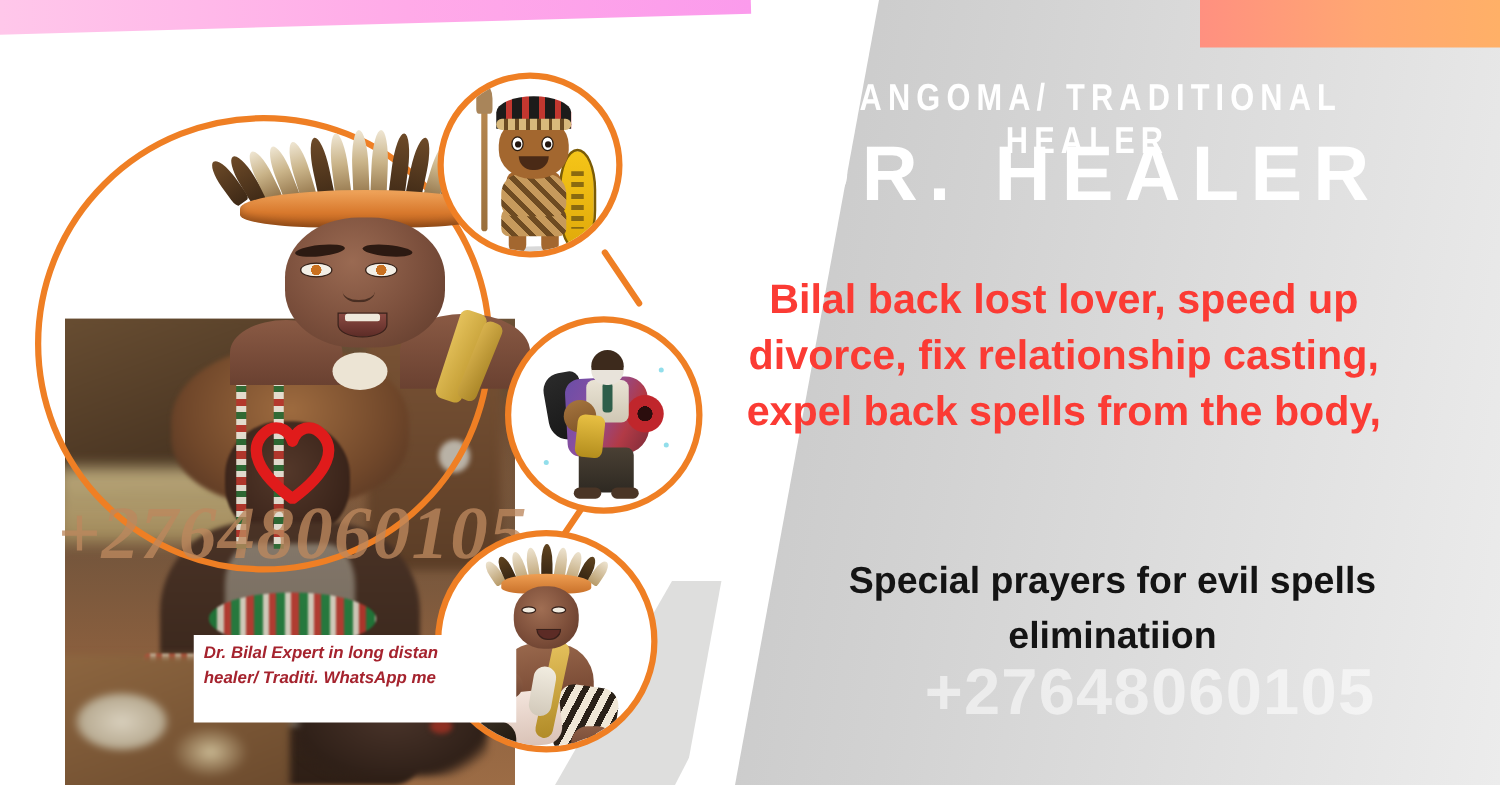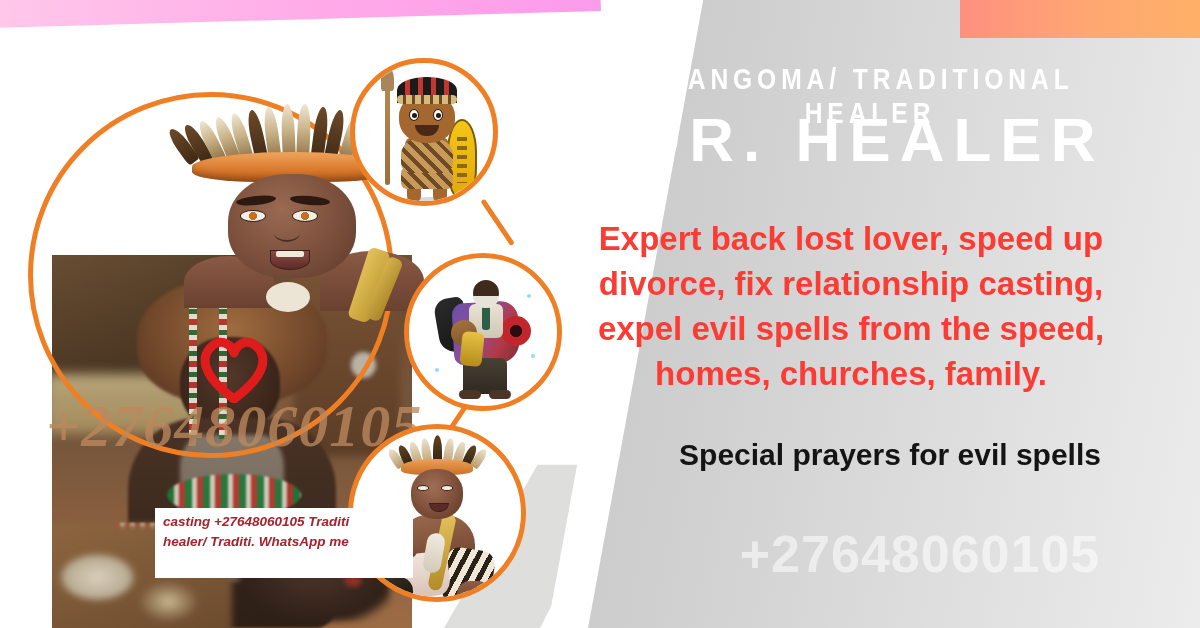--- a/index.html
+++ b/index.html
@@ -368,21 +368,21 @@
     position:absolute; left:560px; top:104px; width:620px; z-index:10;
     text-align:center; color:#ffffff; font-weight:700; font-size:62px;
     letter-spacing:9px;
   }
   .red-block{
     position:absolute; left:536px; top:216px; width:630px; z-index:10;
     text-align:center; color:#fb3b34; font-weight:700; font-size:33px; line-height:45px;
     font-family:"Liberation Sans Narrow","Liberation Sans", sans-serif;
   }
   .black-block{
-    position:absolute; left:600px; top:433px; width:580px; z-index:10;
+    position:absolute; left:600px; top:443px; width:580px; z-index:10;
     text-align:center; color:#141414; font-weight:700; font-size:30px; line-height:44px;
     font-family:"Liberation Sans Narrow","Liberation Sans", sans-serif;
   }
   .wm-big{
     position:absolute; left:640px; top:524px; width:560px; z-index:9;
     text-align:center; color:rgba(255,255,255,.55); font-weight:700; font-size:52px;
     letter-spacing:1px; pointer-events:none;
   }
 
   .alt-title{
@@ -548,33 +548,33 @@
       <div class="c-armL"></div>
       <div class="c-dark"></div>
       <div class="c-head"></div>
       <div class="c-eye l"></div>
         <div class="c-eye r"></div>
       <div class="c-mouth"></div>
     </div>
   </div>
 
   <div class="caption">
-    <p>casting +27648060105 Traditi</p>
+    <p>Dr. Bilal Expert in long distan</p>
     <p>healer/ Traditi. WhatsApp me</p>
   </div>
 
   <div class="head-sub">SANGOMA/ TRADITIONAL HEALER</div>
   <div class="head-name">DR. HEALER</div>
 
   <div class="red-block">
-    <div>Expert back lost lover, speed up</div>
+    <div>Bilal back lost lover, speed up</div>
     <div>divorce, fix relationship casting,</div>
-    <div>expel evil spells from the speed,</div>
-    <div>homes, churches, family.</div>
+    <div>expel back spells from the body,</div>
   </div>
 
   <div class="wm-big">+27648060105</div>
 
   <div class="black-block">
     <div>Special prayers for  evil spells</div>
+    <div>eliminatiion</div>
   </div>
 
 </div>
 
 </body></html>

